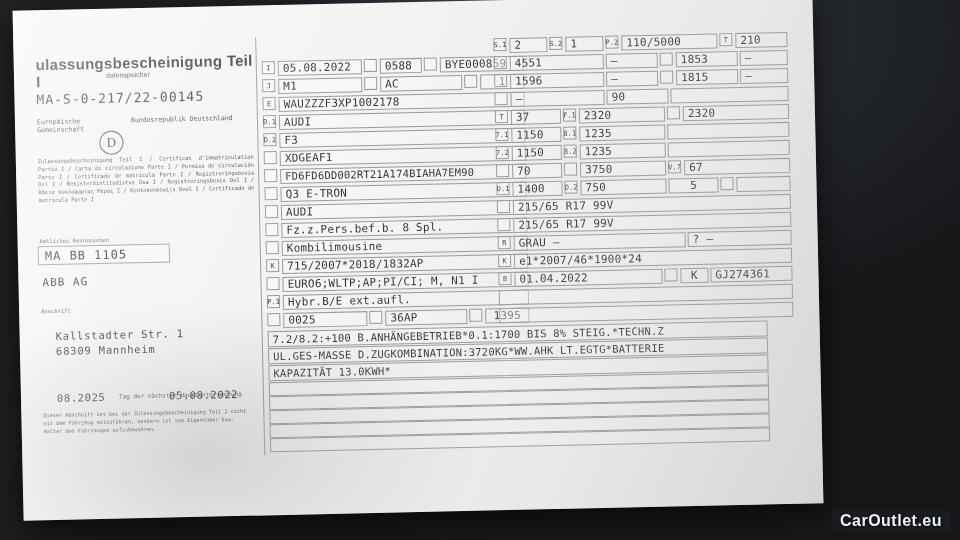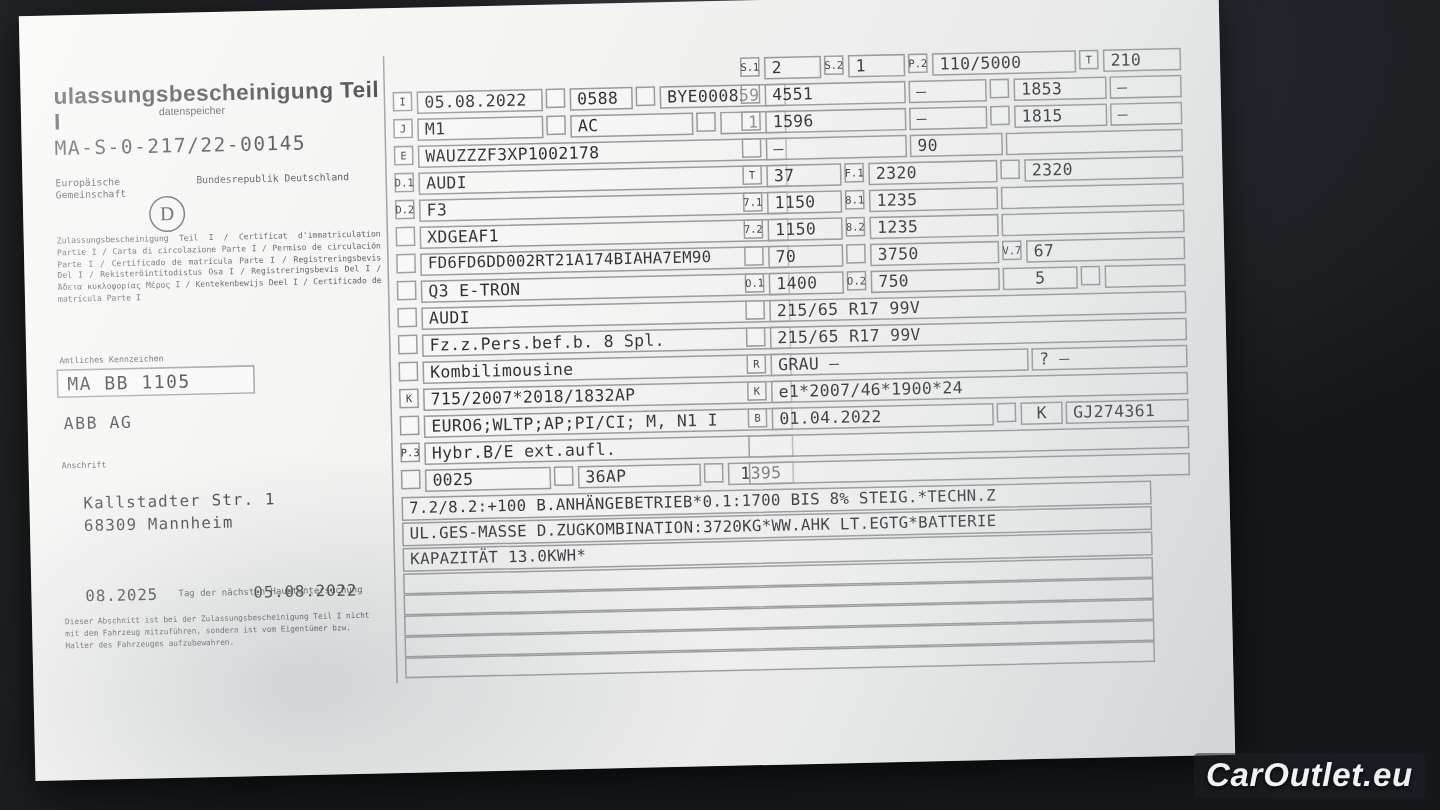--- a/index.html
+++ b/index.html
@@ -148,27 +148,26 @@
   }
   .vline{
     position:absolute; width: 1px; background: #8d8f93;
   }
 
   
   #watermark{
     position:absolute;
     right: 10px; bottom: 8px;
     font-family: "Liberation Sans", sans-serif;
-    font-size: 22px;
+    font-size: 16px;
     font-weight: bold;
     color: #eceff3;
     letter-spacing: 0.5px;
     text-shadow: 0 1px 3px rgba(0,0,0,0.8);
     z-index: 60;
-    font-style: italic;
   }
   #watermark .accent{ color:#f0f2f5; }
   #watermark .box{
     display:inline-block;
     background: rgba(30,33,38,0.55);
     padding: 2px 8px;
     border-radius: 3px;
   }
 </style>
 </head>

